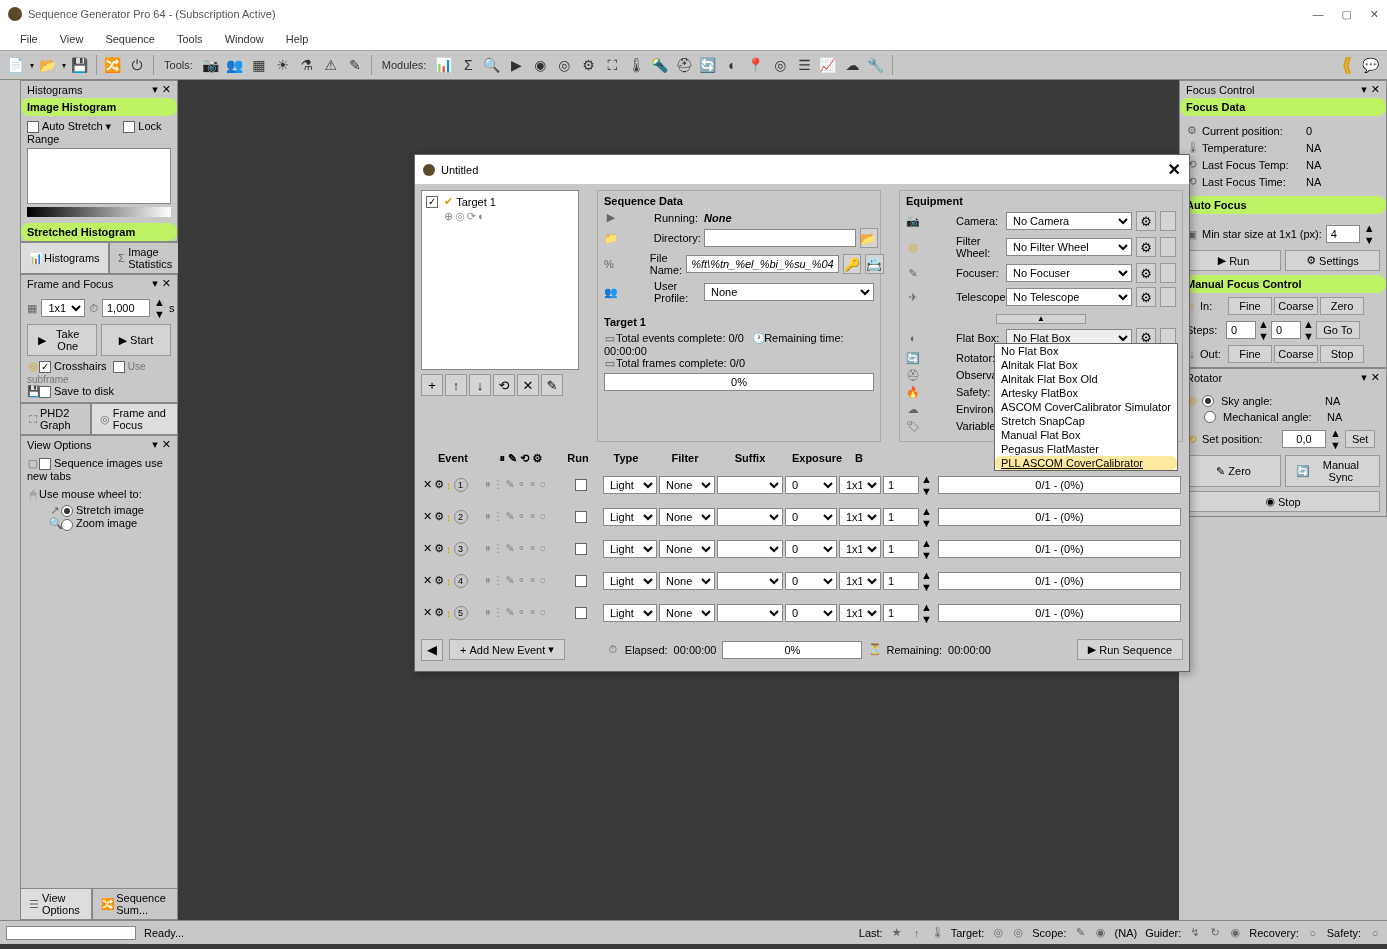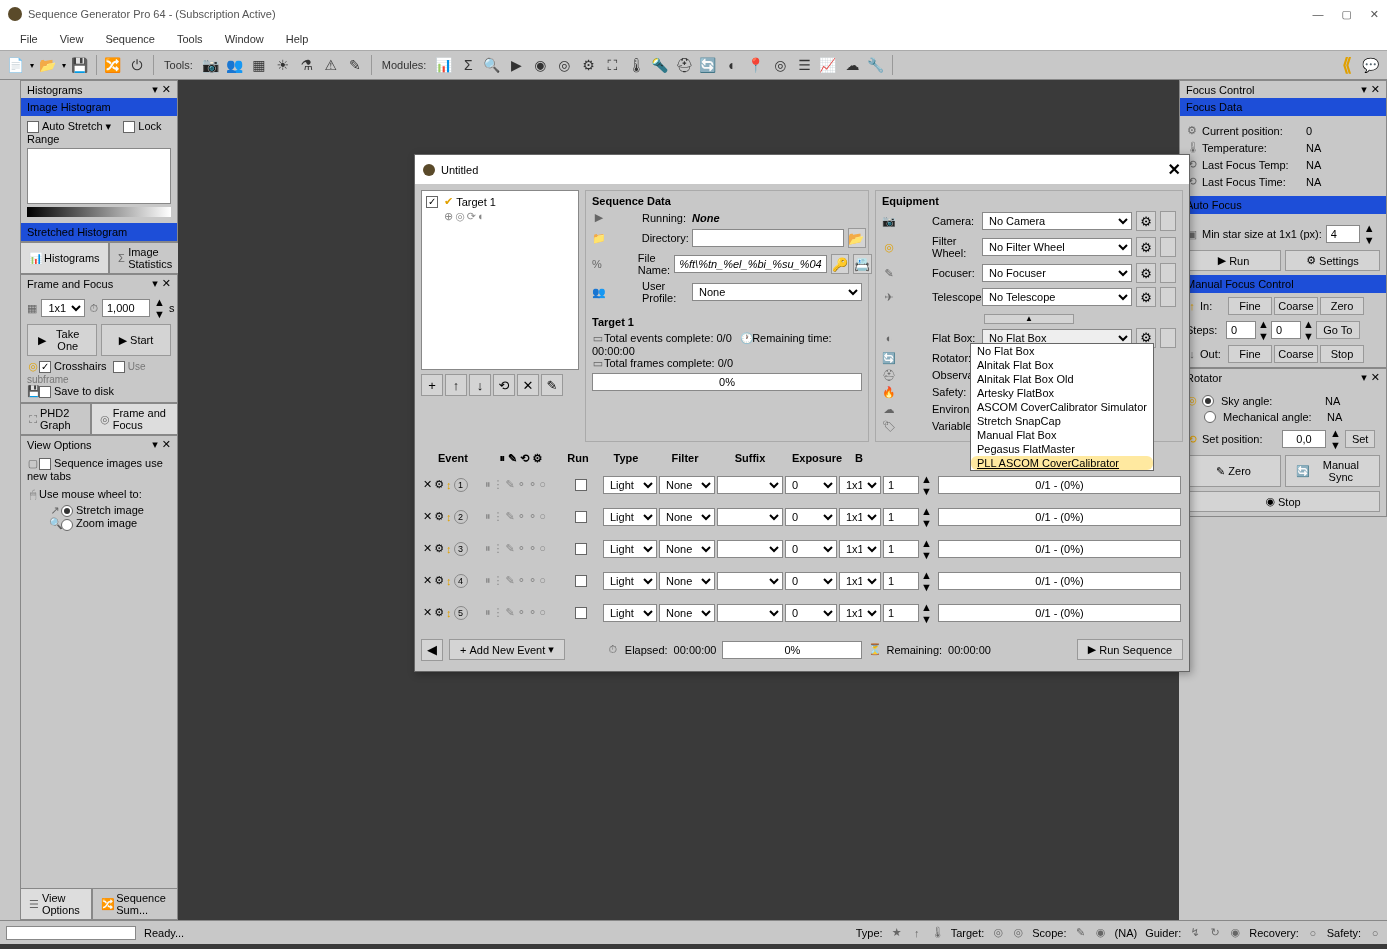--- a/index.html
+++ b/index.html
@@ -19,21 +19,21 @@
 
 .main { display: flex; height: 840px; }
 .left { width: 178px; background: #c8c8c8; display: flex; flex-direction: column; padding-left: 20px; }
 .center { flex: 1; background: #3a3a3a; position: relative; }
 .right { width: 208px; background: #c8c8c8; display: flex; flex-direction: column; }
 
 .panel { border: 1px solid #888; margin: 0; }
 .panel-hdr { background: #c8c8c8; padding: 2px 6px; display: flex; align-items: center; font-size: 11px; }
 .panel-hdr .pt { font-weight: normal; }
 .panel-hdr .ctrls { margin-left: auto; display: flex; gap: 4px; font-size: 10px; cursor: pointer; }
-.panel-sub { background: #1d4ed8; padding: 3px 6px; font-weight: normal; font-size: 11px; }
+.panel-sub { background: #bef264; padding: 3px 6px; font-weight: bold; font-size: 11px; border-radius: 8px; }
 .panel-body { background: #c8c8c8; padding: 4px 6px; }
 
 .checkbox { width: 12px; height: 12px; background: #fff; border: 1px solid #666; display: inline-block; vertical-align: middle; margin-right: 3px; }
 .checkbox.on::after { content: "✓"; font-size: 10px; position: relative; top: -2px; left: 1px; }
 .gradbar { height: 10px; background: linear-gradient(to right, #000, #fff); margin: 2px 0; }
 .histarea { height: 56px; background: #fff; border: 1px solid #888; margin: 3px 0; }
 
 .tabs { display: flex; }
 .tab { padding: 3px 8px; background: #c8c8c8; border: 1px solid #888; cursor: pointer; display: flex; align-items: center; gap: 3px; }
 .tab.active { background: #ddd; }
@@ -42,21 +42,21 @@
 .input { background: #fff; border: 1px solid #888; padding: 2px 4px; }
 .select { background: #fff; border: 1px solid #888; padding: 1px 2px; }
 .rownote { font-size: 10px; color: #777; }
 
 .seqwin { position: absolute; left: 236px; top: 74px; width: 776px; background: #c8c8c8; border: 1px solid #666; box-shadow: 2px 2px 8px rgba(0,0,0,0.3); }
 .seqwin .whdr { background: #fff; padding: 5px 8px; display: flex; align-items: center; }
 .seqwin .whdr .ic { width: 12px; height: 12px; background: #5a4a2a; border-radius: 50%; margin-right: 6px; }
 .seqwin .close { margin-left: auto; font-size: 16px; font-weight: bold; cursor: pointer; }
 .seqbody { padding: 6px; }
 
-.box { background: #c8c8c8; border: 1px solid #aaa; padding: 4px 6px; }
+.box { background: #c8c8c8; border: 1px solid #aaa; padding: 4px 6px; margin-left: 12px; }
 .box .hdr { font-weight: bold; margin-bottom: 4px; }
 .kv { display: flex; align-items: center; margin: 4px 0; gap: 4px; }
 .kv .k { width: 78px; padding-left: 32px; }
 .kv .ic2 { width: 14px; text-align: center; color: #666; }
 
 .events-hdr { display: flex; background: #c8c8c8; padding: 4px 2px; font-weight: bold; text-align: center; }
 .ev-row { display: flex; align-items: center; padding: 4px 2px; gap: 2px; }
 .ev-row select, .ev-row input { font-size: 11px; }
 .iconset { display: flex; gap: 2px; color: #888; font-size: 11px; }
 
@@ -685,21 +685,21 @@
         <button class="btn" style="width:100%;margin-top:4px">◉ <span>Stop</span></button>
       </div>
     </div>
   </div>
 </div>
 
 <div class="statusbar">
   <div class="pb"></div>
   <span>Ready...</span>
   <span style="margin-left:auto"></span>
-  <span>Type:</span>
+  <span>Last:</span>
     <span class="smic">★</span>
     <span class="smic">↑</span>
     <span class="smic">🌡</span>
   <span>Target:</span>
     <span class="smic">◎</span>
     <span class="smic">◎</span>
   <span>Scope:</span>
     <span class="smic">✎</span>
     <span class="smic">◉</span>
     <span>(NA)</span>

